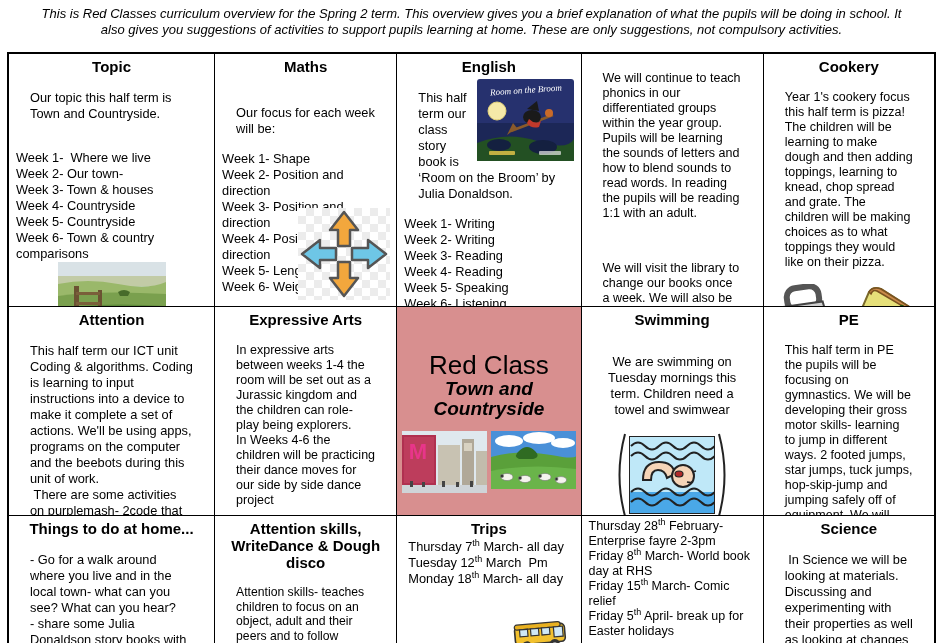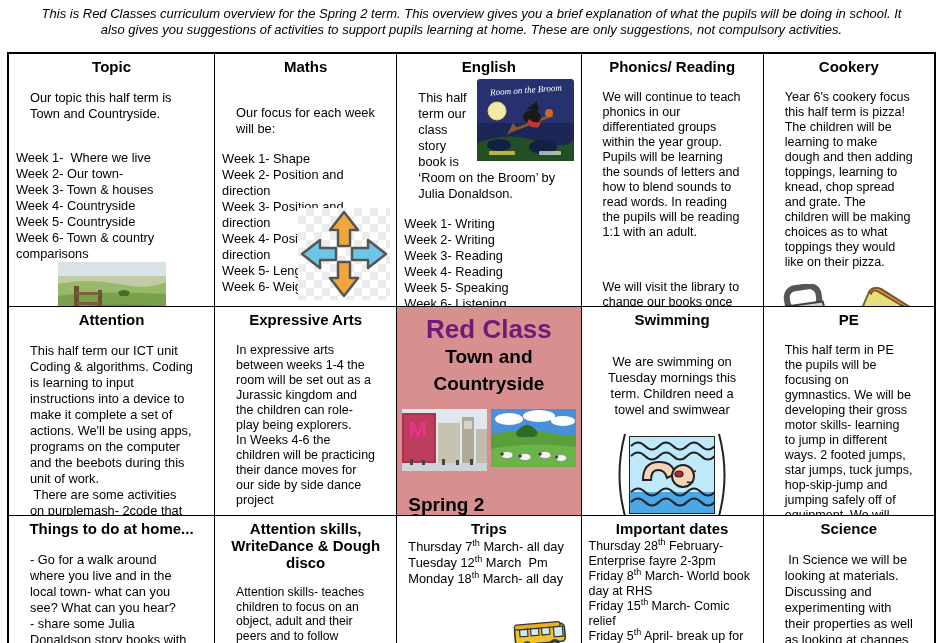--- a/index.html
+++ b/index.html
@@ -8,22 +8,22 @@
   .grid{position:absolute;left:7px;top:52px;width:929px;height:611px;border:2px solid #000;display:grid;box-sizing:border-box;
         grid-template-columns:207fr 183fr 185fr 183fr 171fr;grid-template-rows:245fr 202fr 140fr;}
   .cell{border-right:1px solid #000;border-bottom:1px solid #000;padding:3px 7px 2px 7px;overflow:hidden;font-size:12.8px;line-height:16px;box-sizing:border-box;position:relative;}
   .cell.no-r{border-right:none;} .cell.no-b{border-bottom:none;}
   .ttl{text-align:center;font-weight:bold;font-size:15px;line-height:18px;margin:1px 0 1px 0;}
   .para{white-space:pre-wrap;margin:14px;}
   .gap{height:14px;}
   .wk{white-space:pre-wrap;}
   .tight{font-size:12.5px;line-height:15px;}
   .center-cell{background:#d88f8f;text-align:center;padding-top:8px;}
-  .redclass{color:#701a75;font-weight:bold;font-size:26px;line-height:28px;}
-  .centersub{font-weight:bold;font-size:19px;line-height:27px;}
+  .redclass{color:#000000;font-weight:normal;font-size:26px;line-height:28px;margin-top:36px;}
+  .centersub{font-weight:bold;font-size:19px;line-height:20px;font-style:italic;}
   .centerimgs{display:flex;justify-content:center;gap:4px;margin:12px 0 0 0;}
   .springline{font-weight:bold;font-size:19px;margin-top:22px;text-align:left;padding-left:4px;}
   .imgbox{display:flex;justify-content:center;}
   .arrowbox{position:absolute;right:6px;bottom:6px;width:92px;height:92px;
             background:repeating-conic-gradient(#ececec 0% 25%,#ffffff 0% 50%) 0 0/16px 16px;}
   .cookimgs{display:flex;justify-content:space-between;align-items:flex-end;margin-top:6px;padding:0 2px;}
   .swimwrap{display:flex;justify-content:center;align-items:center;gap:2px;margin-top:10px;}
   .buswrap{position:absolute;right:10px;bottom:4px;}
   .floatbook{float:right;margin:2px 0 4px 6px;}
   sup{font-size:9px;vertical-align:super;line-height:0;}
@@ -111,21 +111,20 @@
     <div class="para">This half term our class story book is ‘Room on the Broom’ by Julia Donaldson.</div>
     <div class="wk">Week 1- Writing</div>
     <div class="wk">Week 2- Writing</div>
     <div class="wk">Week 3- Reading</div>
     <div class="wk">Week 4- Reading</div>
     <div class="wk">Week 5- Speaking</div>
     <div class="wk">Week 6- Listening</div>
   </div>
 
   <div class="cell tight">
-    <div class="ttl">Phonics/ Reading</div>
     <div class="para">We will continue to teach phonics in our differentiated groups within the year group. Pupils will be learning the sounds of letters and how to blend sounds to read words. In reading the pupils will be reading 1:1 with an adult.</div>
     <div class="gap" style="height:12px"></div>
     <div class="para">We will visit the library to change our books once a week. We will also be looking at non-fiction texts linked to our topic.</div>
     <div class="imgbox" style="margin-top:3px">
       <svg width="118" height="50" viewBox="0 0 118 50">
         <g stroke="#222" stroke-width="1.4" stroke-linejoin="round">
           <polygon points="30,42 90,38 96,46 38,50" fill="#fff"></polygon>
           <polygon points="28,38 88,34 94,42 36,46" fill="#49b84a"></polygon>
           <polygon points="60,26 100,20 108,30 70,37" fill="#fff"></polygon>
           <polygon points="58,22 98,16 106,26 68,33" fill="#b03ad8"></polygon>
@@ -135,21 +134,21 @@
           <polygon points="56,10 92,6 102,16 68,21" fill="#3a6fd8"></polygon>
           <polygon points="14,20 56,4 72,14 30,30" fill="#fff"></polygon>
           <polygon points="12,16 54,0 70,10 28,26" fill="#d42a2a"></polygon>
         </g>
       </svg>
     </div>
   </div>
 
   <div class="cell no-r">
     <div class="ttl">Cookery</div>
-    <div class="para tight">Year 6's cookery focus this half term is pizza!
+    <div class="para tight">Year 1's cookery focus this half term is pizza!
 The children will be learning to make dough and then adding toppings, learning to knead, chop spread and grate. The children will be making choices as to what toppings they would like on their pizza.</div>
     <div class="cookimgs">
       <span>
         <svg width="66" height="86" viewBox="0 0 66 86">
           <g transform="rotate(-8 33 43)">
             <rect x="18" y="3" width="32" height="22" rx="9" fill="none" stroke="#555" stroke-width="6"></rect>
             <polygon points="13,20 53,20 62,82 4,82" fill="#cfcfcf" stroke="#444" stroke-width="2"></polygon>
             <g fill="#fff" stroke="#444" stroke-width="1.3">
               <path d="M20,30 q3,-6 6,0 q-3,5 -6,0"></path>
                 <path d="M34,30 q3,-6 6,0 q-3,5 -6,0"></path>
@@ -321,21 +320,20 @@
           <circle cx="13" cy="28" r="5" fill="#333"></circle>
             <circle cx="13" cy="28" r="2" fill="#999"></circle>
           <circle cx="41" cy="28" r="5" fill="#333"></circle>
             <circle cx="41" cy="28" r="2" fill="#999"></circle>
         </g>
       </svg>
     </div>
   </div>
 
   <div class="cell no-b tight">
-    <div class="ttl">Important dates</div>
     <div class="wk">Thursday 28<sup>th</sup> February- Enterprise fayre 2-3pm</div>
     <div class="wk">Friday 8<sup>th</sup> March- World book day at RHS</div>
     <div class="wk">Friday 15<sup>th</sup> March- Comic relief</div>
     <div class="wk">Friday 5<sup>th</sup> April- break up for Easter holidays</div>
   </div>
 
   <div class="cell no-r no-b">
     <div class="ttl">Science</div>
     <div class="para"> In Science we will be looking at materials. Discussing and experimenting with their properties as well as looking at changes to properties of materials</div>
   </div>

